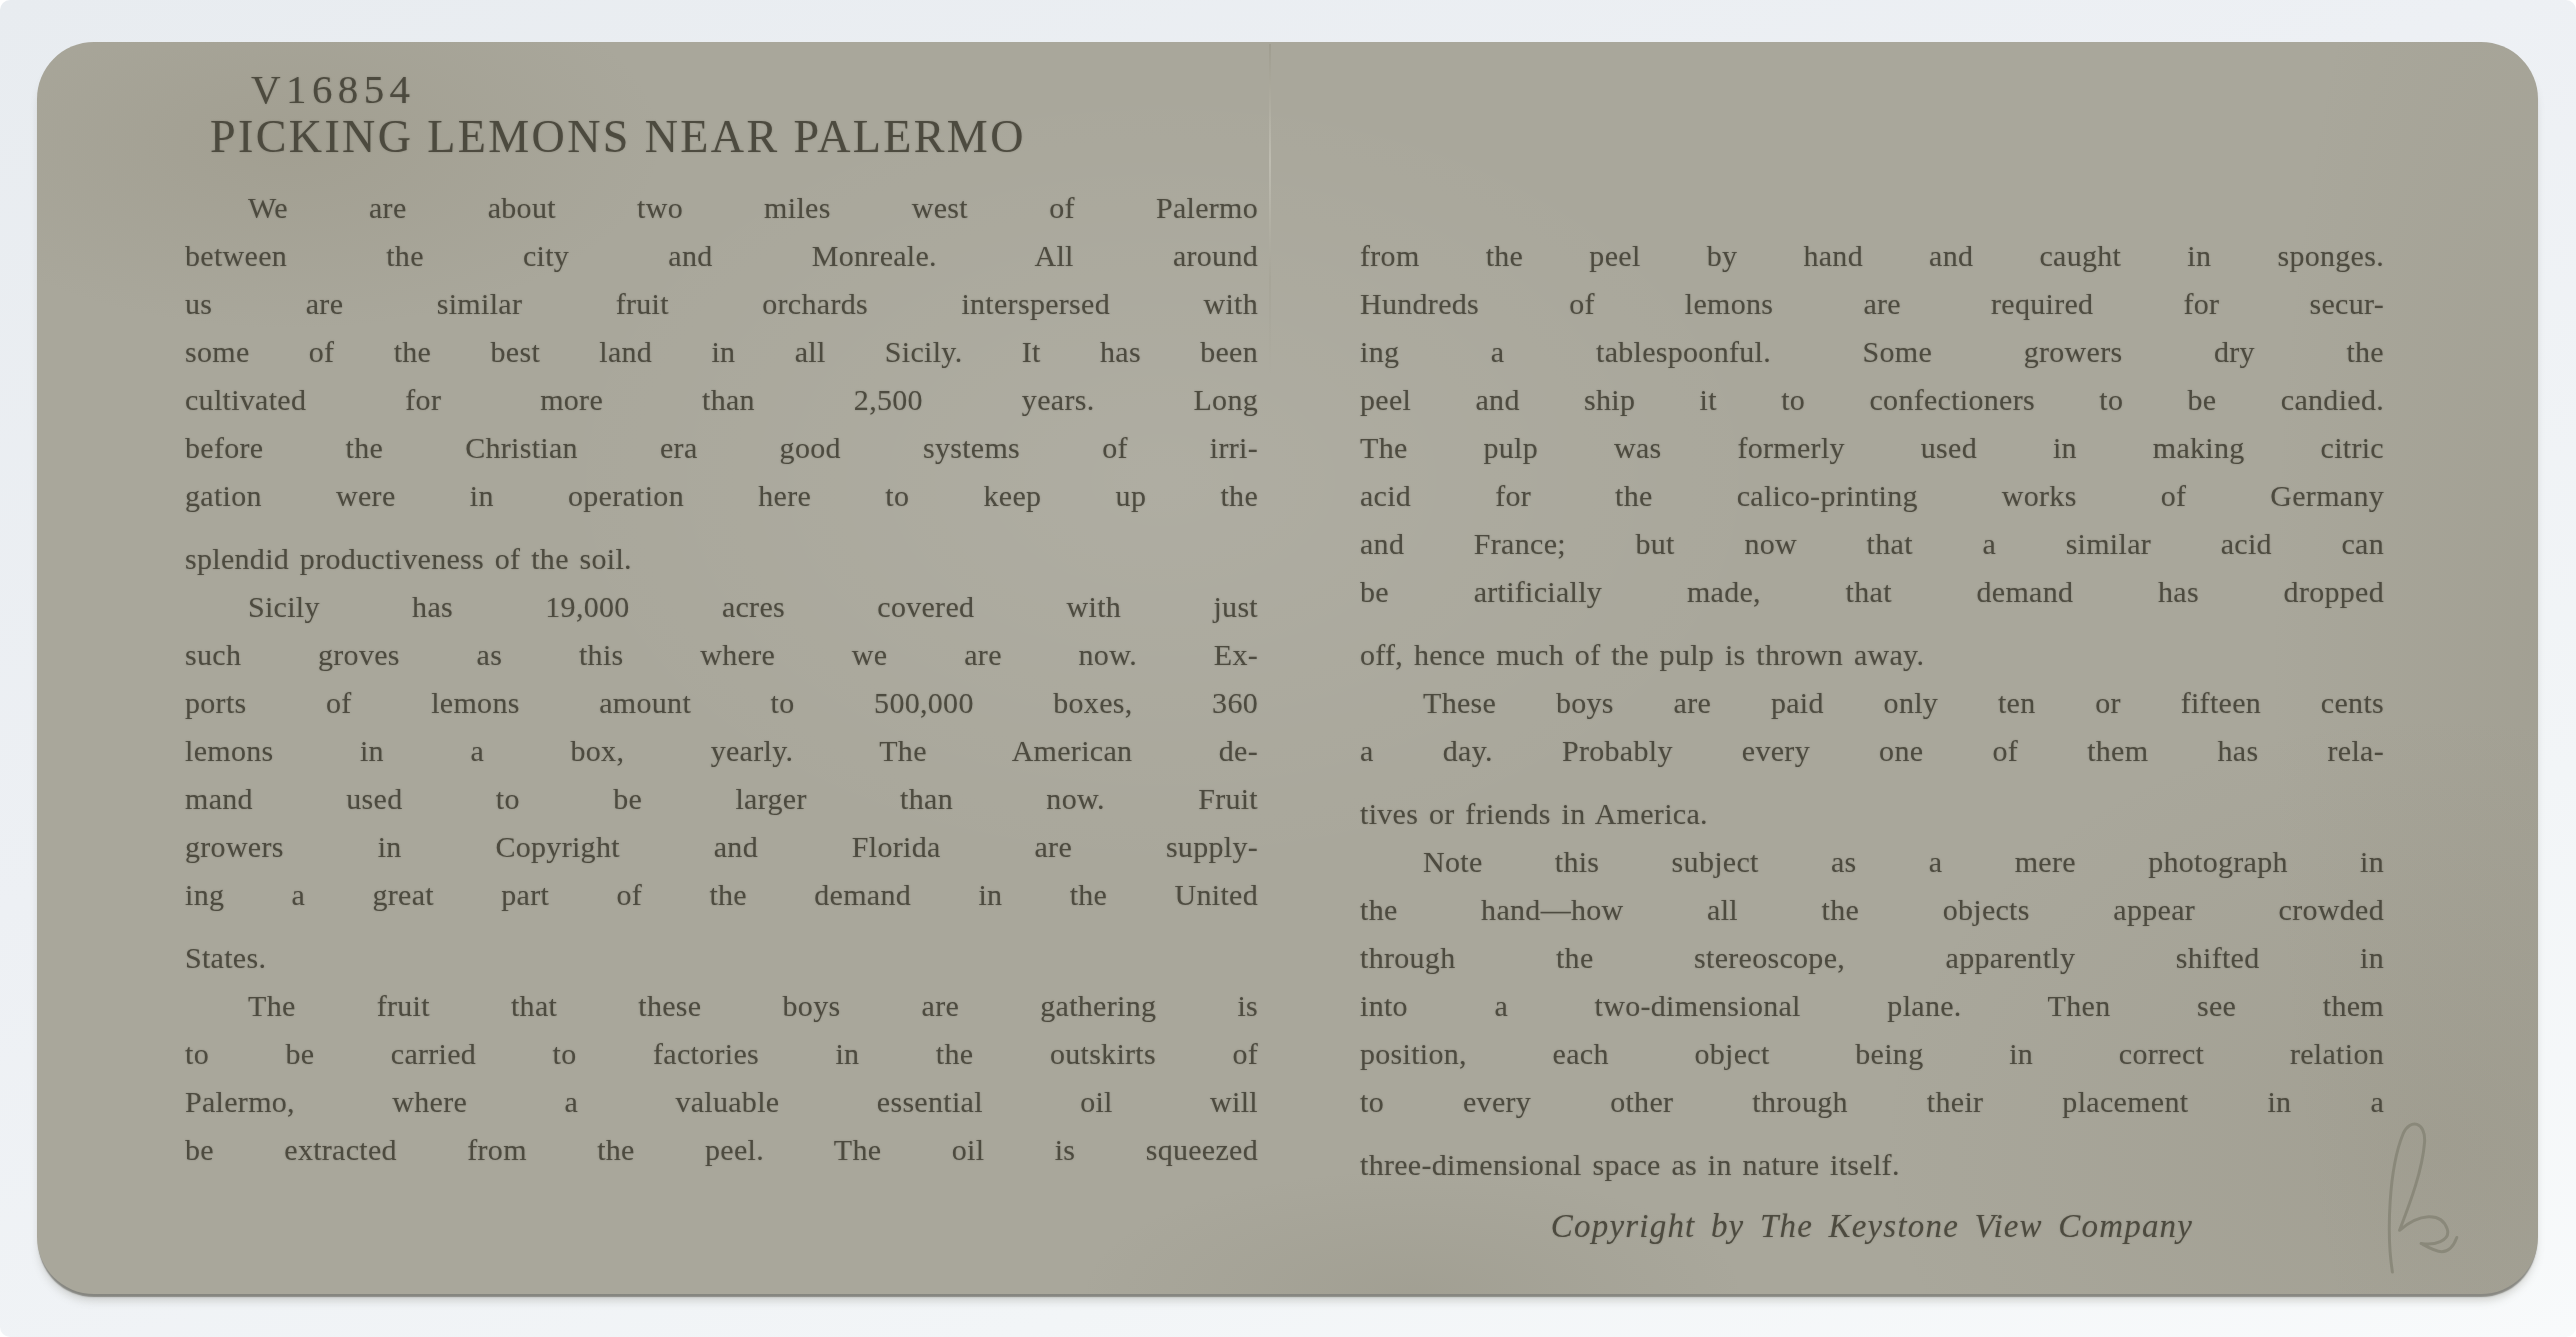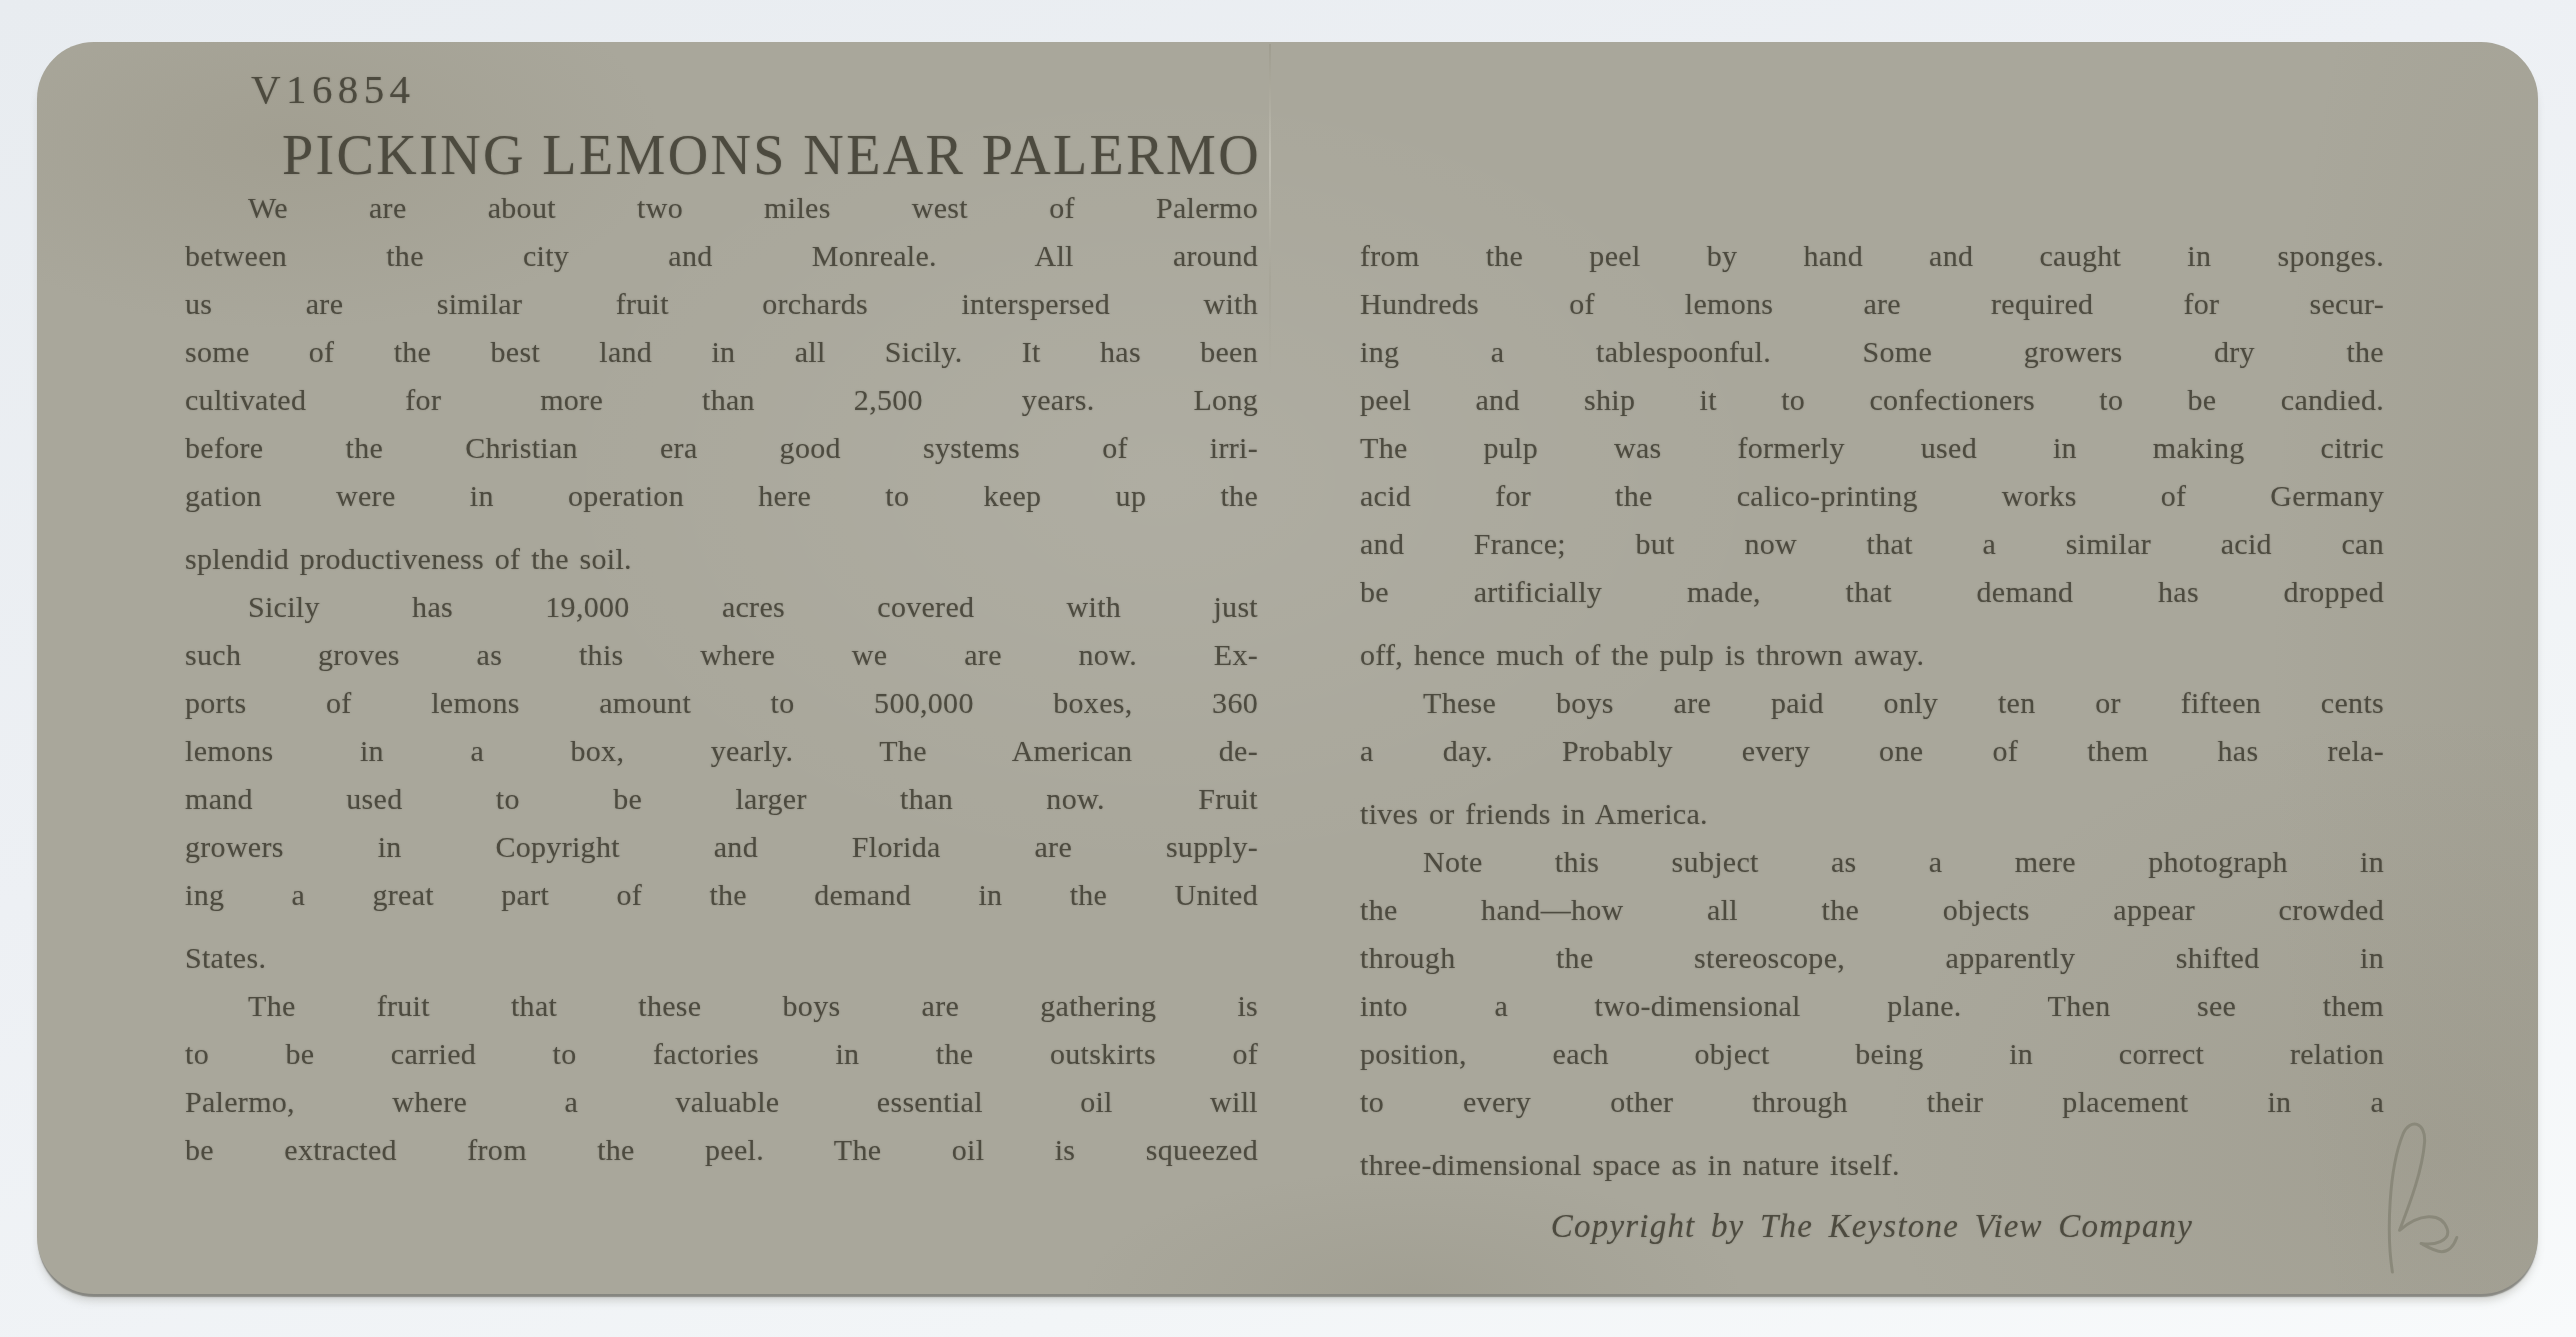--- a/index.html
+++ b/index.html
@@ -7,20 +7,21 @@
     padding: 0;
     width: 2576px;
     height: 1338px;
     overflow: hidden;
     font-family: "Liberation Serif", "DejaVu Serif", serif;
   }
   .scan {
     position: absolute;
     inset: 0;
     background: linear-gradient(160deg, #e8ecf0 0%, #edf0f4 40%, #f2f5f7 75%, #f8fafb 100%);
+    border-radius: 10px;
   }
   .card {
     position: absolute;
     left: 37px;
     top: 42px;
     width: 2501px;
     height: 1252px;
     border-radius: 57px;
     background-color: #a9a79b;
     background-image:
@@ -40,24 +41,24 @@
   .catalog {
     position: absolute;
     left: 214px;
     top: 23px;
     font-size: 41px;
     letter-spacing: 5.4px;
   }
   .title {
     position: absolute;
     left: 173px;
-    top: 81px;
+    top: 68px;
     width: 1051px;
-    text-align: right;
-    font-size: 56px;
+    text-align: left;
+    font-size: 46px;
     letter-spacing: 2.4px;
     white-space: nowrap;
   }
   .col { position: absolute; }
   .col-left  { left: 148px;  top: 142px; width: 1073px; }
   .col-right { left: 1323px; top: 190px; width: 1024px; }
   .line {
     height: 48px;
     line-height: 48px;
     font-size: 30px;

